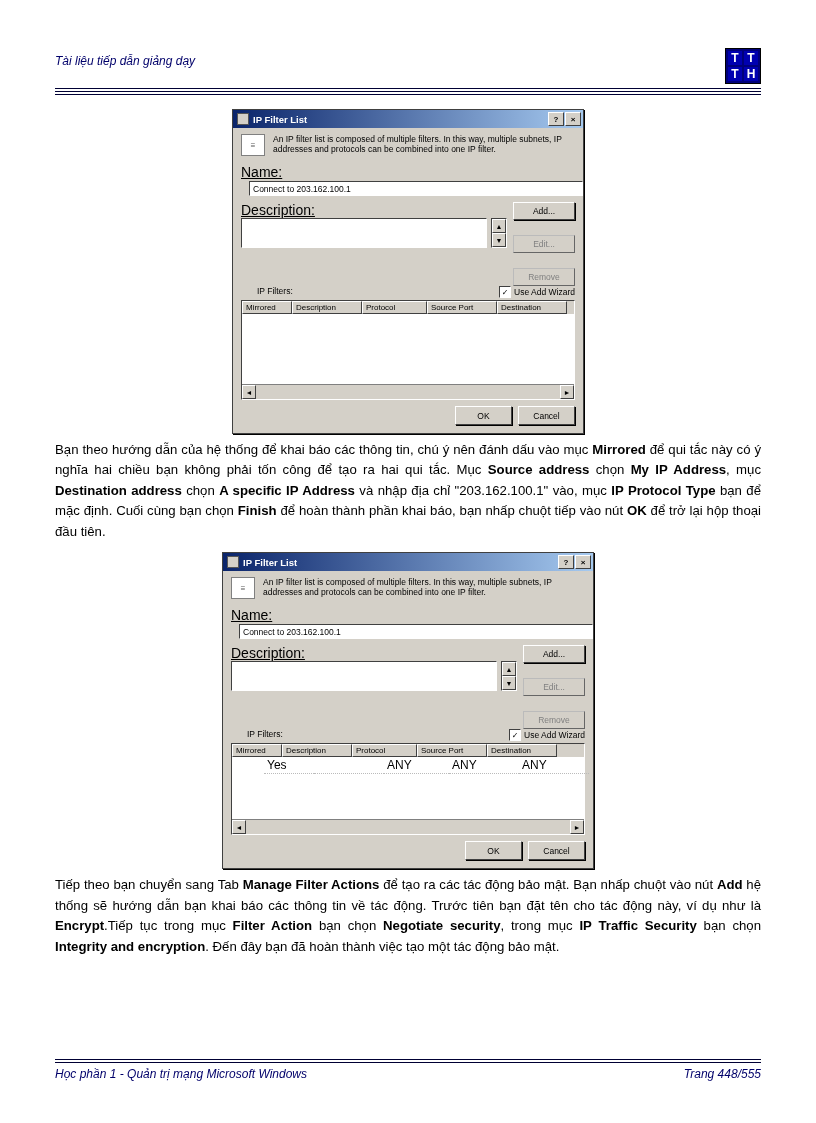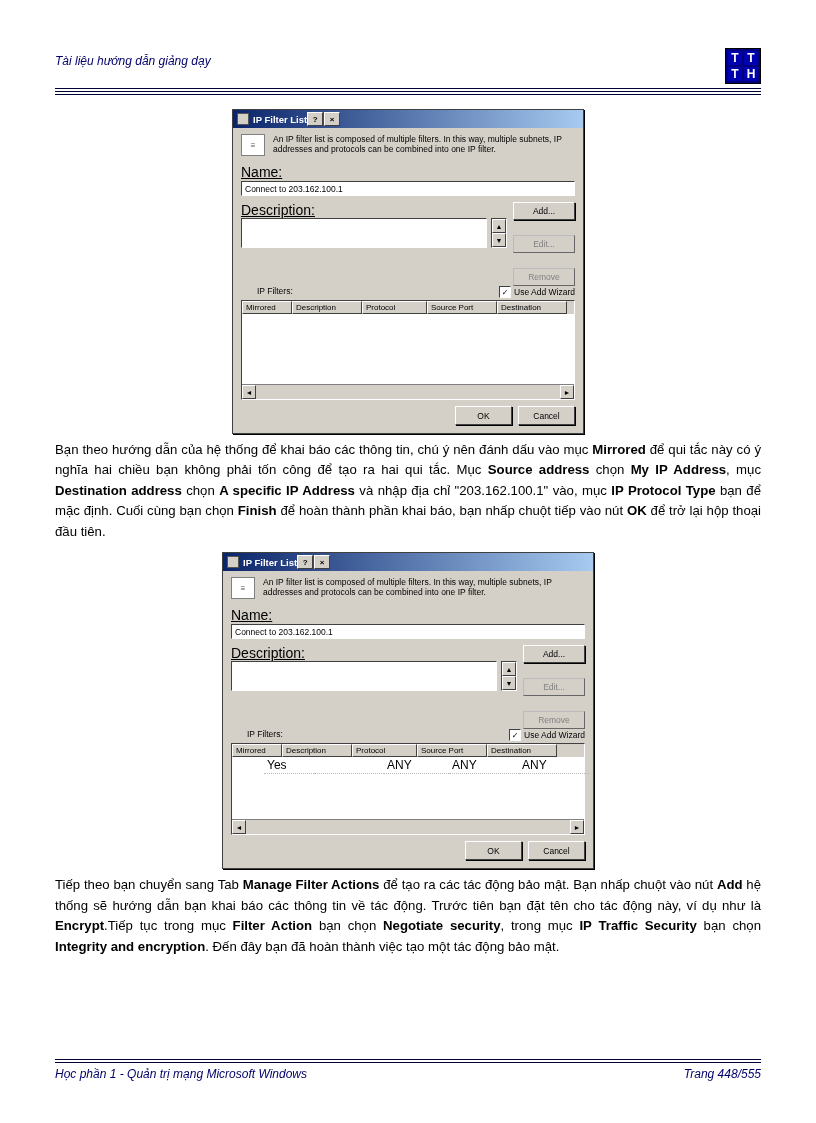--- a/index.html
+++ b/index.html
@@ -74,24 +74,24 @@
     width: 350px;
     background: #d4d0c8;
     border: 1px solid #404040;
     font-family: Tahoma, "MS Sans Serif", sans-serif;
     font-size: 9px;
     box-shadow: 1px 1px 0 #000;
   }
   .titlebar {
     background: linear-gradient(to right, #0a246a, #a6caf0);
     color: #fff;
-    padding: 2px 10px 2px 4px;
+    padding: 2px 2px 2px 4px;
     display:flex;
     align-items:center;
-    justify-content: flex-start;
+    justify-content: space-between;
     height: 14px;
   }
   .titlebar-left { display:flex; align-items:center; gap:4px; }
   .title-icon {
     width:10px; height:10px; background:#d4d0c8; border:1px solid #555;
   }
   .title-text { font-size: 9.5px; font-weight: bold; }
   .title-buttons { display:flex; gap:1px; }
   .win-btn {
     width:14px; height:12px; background:#d4d0c8;
@@ -106,21 +106,21 @@
     width:22px; height:20px; border:1px solid #808080; background:#fff;
     display:flex; align-items:center; justify-content:center; color:#555; font-size:8px;
   }
   .intro-text { font-size:8.5px; line-height:1.2; color:#000; flex:1;}
   .lbl { font-size:14px; text-decoration: underline; text-decoration-color:#000; }
   .lbl-plain { font-size:8.5px; }
   .textbox {
     width: 100%; box-sizing:border-box; height:15px;
     border-top:1px solid #404040; border-left:1px solid #404040;
     border-right:1px solid #fff; border-bottom:1px solid #fff;
-    background:#fff; font-size:8.5px; padding:1px 3px; margin:1px 0 6px 0;
+    background:#fff; font-size:8.5px; padding:1px 3px; margin:1px 0 6px 8px;
     color:#000;
   }
   .desc-row { display:flex; gap:4px; align-items:flex-start; }
   .desc-box {
     flex:1; height:28px;
     border-top:1px solid #404040; border-left:1px solid #404040;
     border-right:1px solid #fff; border-bottom:1px solid #fff;
     background:#fff;
   }
   .scroll-stub {
@@ -191,21 +191,21 @@
   }
   .footer-row { display:flex; justify-content:space-between; font-size:12px; }
   .footer-left { font-style: italic; color:#00006a; }
   .footer-right { font-style: italic; color:#00006a; }
 </style>
 </head>
 <body>
 
 <div class="page">
   <div class="header-row">
-    <div class="header-left">Tài liệu hướng dẫn giảng dạy</div>
+    <div class="header-left">Tài liệu tiếp dẫn giảng dạy</div>
     <div class="logo">
       <div class="logo-cell">T</div>
       <div class="logo-cell">T</div>
       <div class="logo-cell">T</div>
       <div class="logo-cell">H</div>
     </div>
   </div>
   <div class="top-rule"></div>
   <div class="hr-thin"></div>
 

